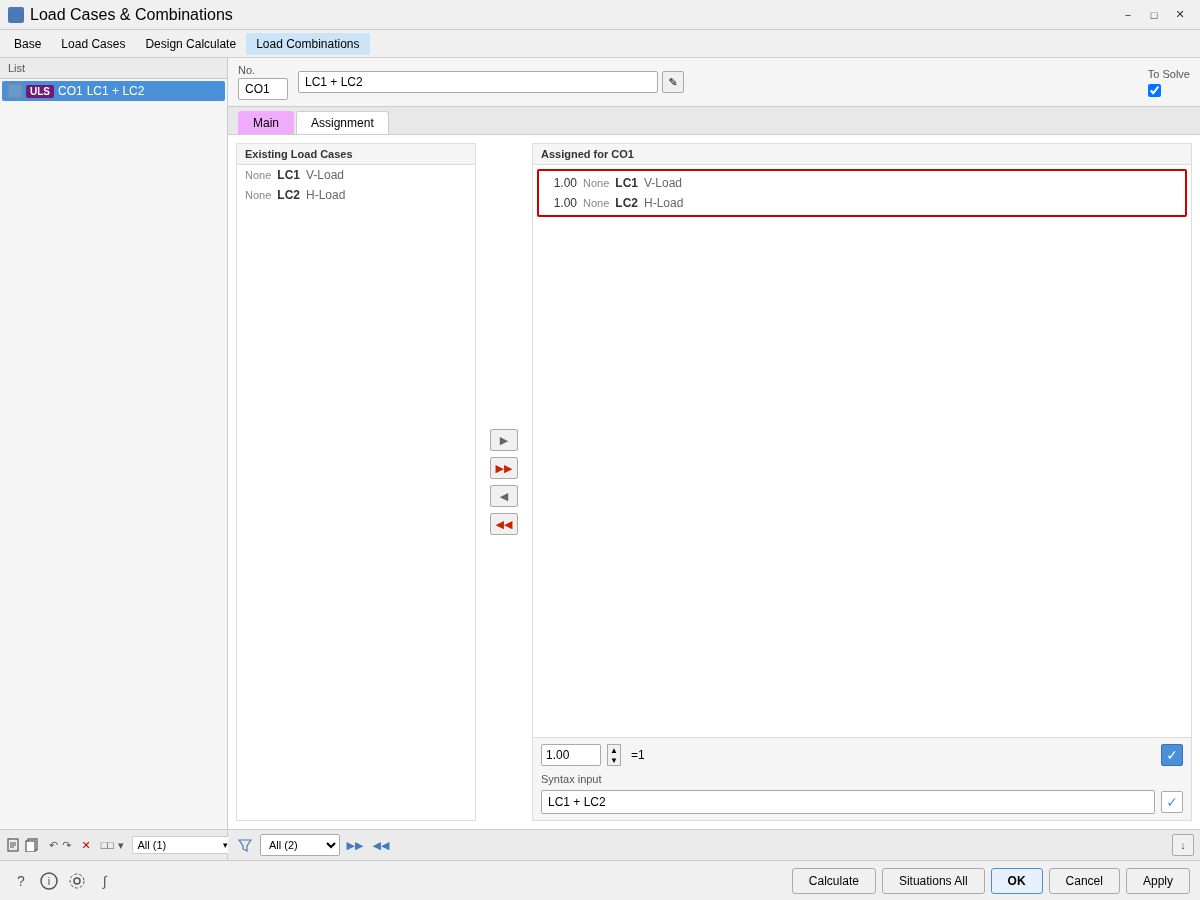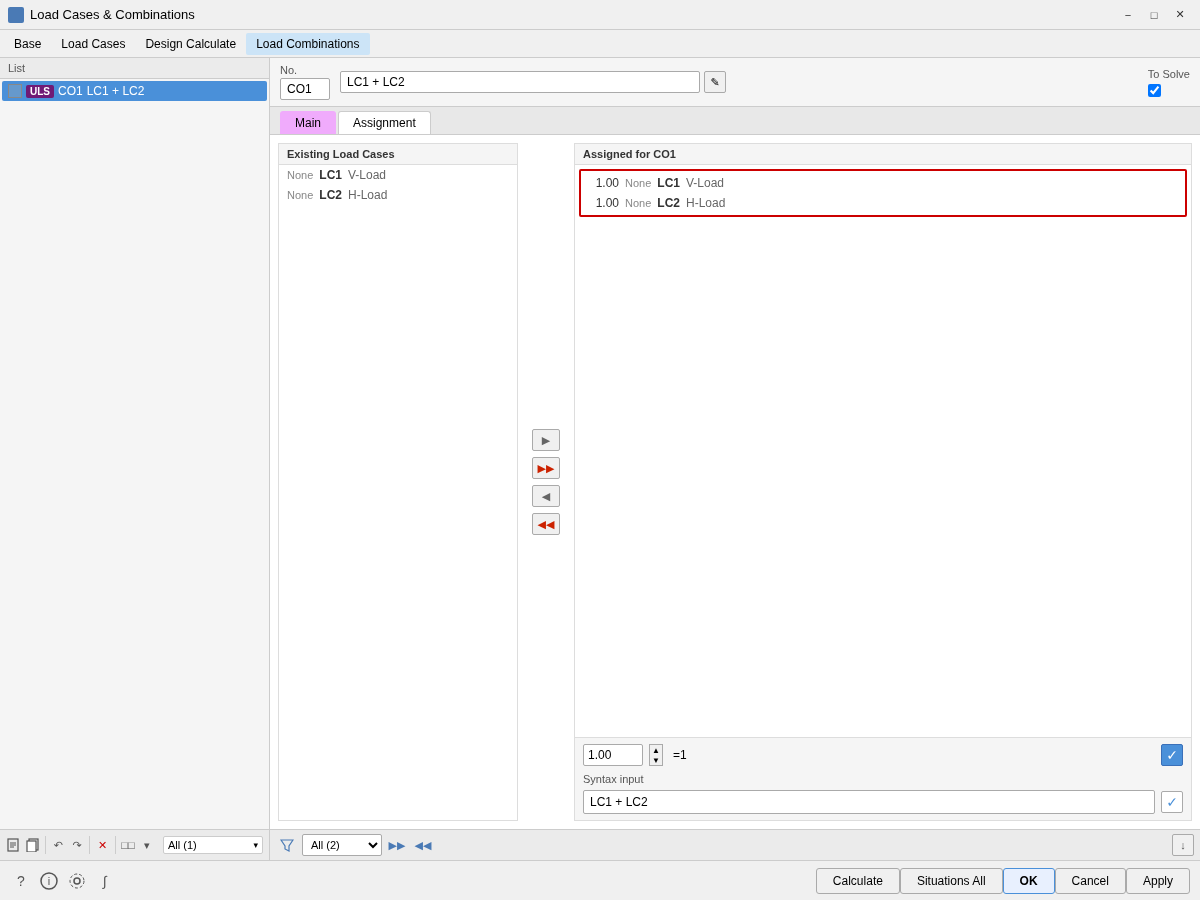--- a/index.html
+++ b/index.html
@@ -9,21 +9,21 @@
     .title-bar {
       background: #f0f0f0;
       height: 30px;
       display: flex;
       align-items: center;
       justify-content: space-between;
       padding: 0 8px;
       border-bottom: 1px solid #ccc;
       user-select: none;
     }
-    .title-bar-left { display: flex; align-items: center; gap: 6px; font-size: 13px; }
+    .title-bar-left { display: flex; align-items: center; gap: 6px; font-size: 16px; }
     .title-bar-icon { width: 16px; height: 16px; background: #4a7ab5; border-radius: 2px; display: inline-block; }
     .title-bar-right { display: flex; gap: 2px; }
     .title-btn { width: 24px; height: 20px; display: flex; align-items: center; justify-content: center; cursor: pointer; font-size: 11px; color: #333; border: none; background: transparent; }
 
     
     .menu-bar {
       background: #f0f0f0;
       height: 28px;
       display: flex;
       align-items: center;
@@ -48,21 +48,21 @@
 
     
     .content-area {
       display: flex;
       flex: 1;
       overflow: hidden;
     }
 
     
     .left-panel {
-      width: 270px;
+      width: 228px;
       background: #f5f5f5;
       border-right: 1px solid #ccc;
       display: flex;
       flex-direction: column;
     }
     .panel-header {
       padding: 4px 8px;
       font-size: 11px;
       color: #555;
       border-bottom: 1px solid #ccc;
@@ -458,21 +458,21 @@
       width: 22px;
       height: 22px;
       display: flex;
       align-items: center;
       justify-content: center;
       cursor: pointer;
       border-radius: 2px;
       font-size: 14px;
       color: #555;
     }
-    .action-buttons { display: flex; align-items: flex-end; }
+    .action-buttons { display: flex; gap: 6px; align-items: flex-end; }
     .action-btn {
       padding: 5px 16px;
       font-size: 12px;
       border: 1px solid #aaa;
       border-radius: 3px;
       background: #f0f0f0;
       cursor: pointer;
       color: #000;
     }
     .action-btn.ok {

